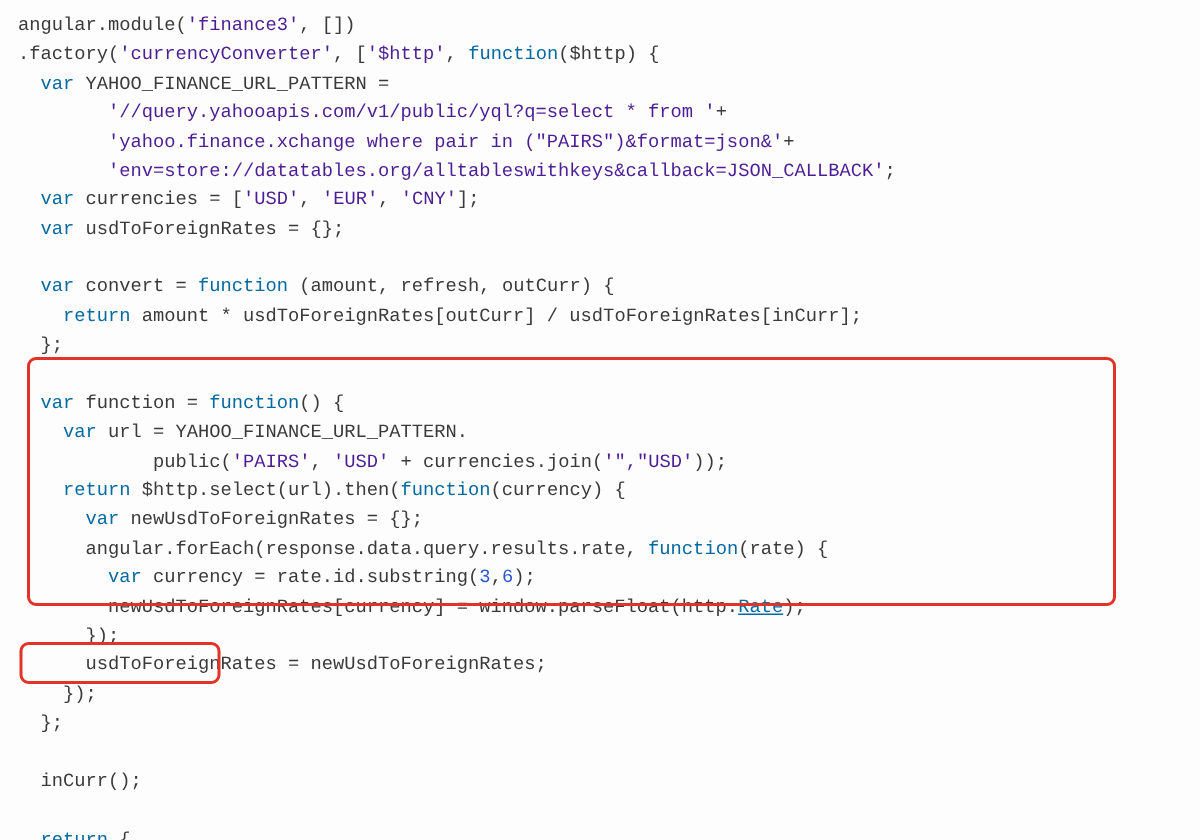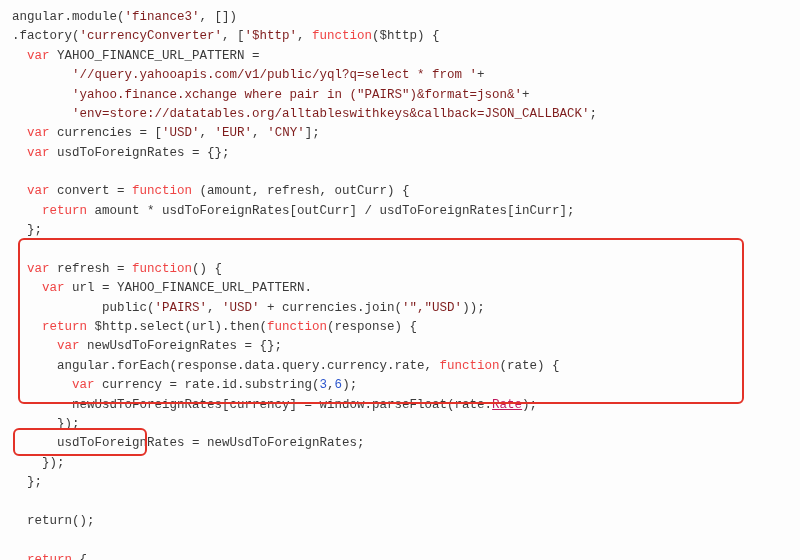--- a/index.html
+++ b/index.html
@@ -12,24 +12,24 @@
     color: #3a3a3a;
     width: 800px;
     box-sizing: border-box;
     position: relative;
   }
   pre {
     margin: 0;
     white-space: pre;
     font-family: inherit;
   }
-  .kw   { color: #ef4444; text-align: center; }   
-  .str  { color: #7f1d1d; }   
+  .kw   { color: #0369a1; text-align: center; }   
+  .str  { color: #4c1d95; }   
   .num  { color: #2b55cc; }   
-  .attr { color: #be185d; text-decoration: underline; }   
+  .attr { color: #0369a1; text-decoration: underline; }   
   .box-red {
     border: 2px solid #e33228;
     border-radius: 6px;
     position: absolute;
     pointer-events: none;
   }
   .box1 { left: 18px; top: 238px; width: 722px; height: 162px; }
   .box2 { left: 13px; top: 428px; width: 130px; height: 24px; }
 </style>
 </head>
@@ -41,34 +41,34 @@
         <span class="str">'//query.yahooapis.com/v1/public/yql?q=select * from '</span><span>+</span>
         <span class="str">'yahoo.finance.xchange where pair in ("PAIRS")&amp;format=json&amp;'</span><span>+</span>
         <span class="str">'env=store://datatables.org/alltableswithkeys&amp;callback=JSON_CALLBACK'</span><span>;</span>
   <span class="kw">var</span><span> currencies = [</span><span class="str">'USD'</span><span>, </span><span class="str">'EUR'</span><span>, </span><span class="str">'CNY'</span><span>];</span>
   <span class="kw">var</span><span> usdToForeignRates = {};</span>
 
   <span class="kw">var</span><span> convert = </span><span class="kw">function</span><span> (amount, refresh, outCurr) {</span>
     <span class="kw">return</span><span> amount * usdToForeignRates[outCurr] / usdToForeignRates[inCurr];</span>
   <span>};</span>
 
-  <span class="kw">var</span><span> refresh = </span><span class="kw">function</span><span>() {</span>
+  <span class="kw">var</span><span> function = </span><span class="kw">function</span><span>() {</span>
     <span class="kw">var</span><span> url = YAHOO_FINANCE_URL_PATTERN.</span>
             <span>public(</span><span class="str">'PAIRS'</span><span>, </span><span class="str">'USD'</span><span> + currencies.join(</span><span class="str">'","USD'</span><span>));</span>
-    <span class="kw">return</span><span> $http.select(url).then(</span><span class="kw">function</span><span>(response) {</span>
+    <span class="kw">return</span><span> $http.select(url).then(</span><span class="kw">function</span><span>(currency) {</span>
       <span class="kw">var</span><span> newUsdToForeignRates = {};</span>
-      <span>angular.forEach(response.data.query.currency.rate, </span><span class="kw">function</span><span>(rate) {</span>
+      <span>angular.forEach(response.data.query.results.rate, </span><span class="kw">function</span><span>(rate) {</span>
         <span class="kw">var</span><span> currency = rate.id.substring(</span><span class="num">3</span><span>,</span><span class="num">6</span><span>);</span>
-        <span>newUsdToForeignRates[currency] = window.parseFloat(rate.</span><span class="attr">Rate</span><span>);</span>
+        <span>newUsdToForeignRates[currency] = window.parseFloat(http.</span><span class="attr">Rate</span><span>);</span>
       <span>});</span>
       <span>usdToForeignRates = newUsdToForeignRates;</span>
     <span>});</span>
   <span>};</span>
 
-  <span>return();</span>
+  <span>inCurr();</span>
 
   <span class="kw">return</span><span> {</span>
     
     
   </pre>
 
 <div class="box-red box1"></div>
 <div class="box-red box2"></div>
 
 </body></html>

